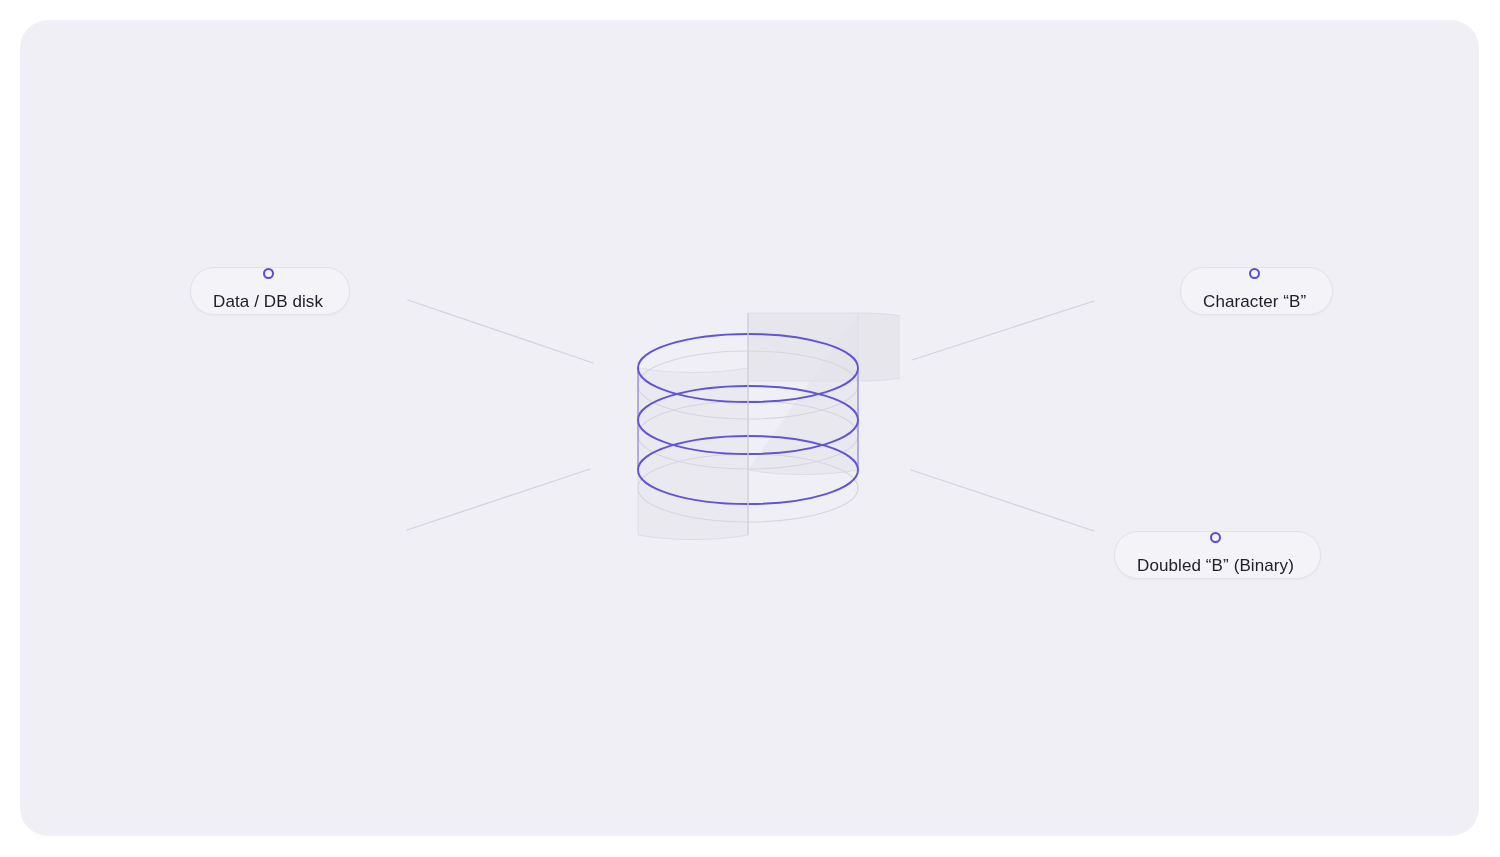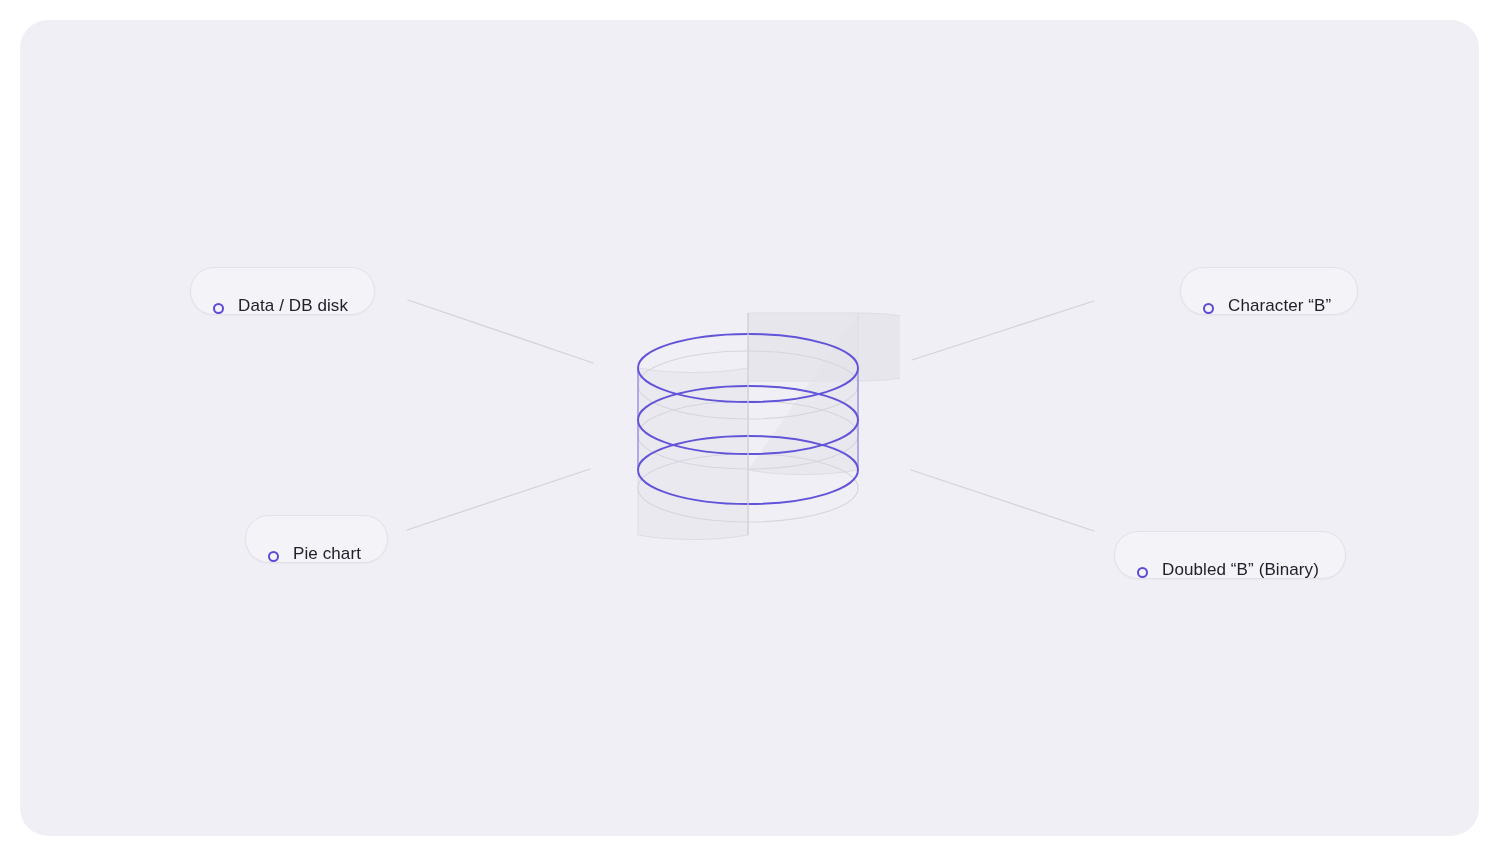--- a/index.html
+++ b/index.html
@@ -47,30 +47,31 @@
     left: 600px;
     top: 280px;
     width: 300px;
     height: 290px;
   }
 
   
   .chip {
     position: absolute;
     display: inline-flex;
-    align-items: flex-end;
+    align-items: center;
     gap: 14px;
     height: 48px;
     padding: 0 26px 0 22px;
     background: #f4f3f8;
     border: 1px solid #e3e1ea;
     border-radius: 26px;
     box-sizing: border-box;
     white-space: nowrap;
     box-shadow: 0 1px 2px rgba(40, 35, 70, 0.035);
+    flex-direction: column;
   }
   .chip-label {
     font-size: 17px;
     line-height: 1;
     color: #22212b;
     letter-spacing: 0.1px;
   }
   .bullet {
     flex: 0 0 auto;
     width: 11px;
@@ -130,24 +131,20 @@
     </g>
 
     <line x1="148" y1="33" x2="148" y2="255" stroke="#d2d0db" stroke-width="1.2"></line>
   </svg>
 
   <div class="chip chip-tl">
     <span class="bullet"></span>
     <span class="chip-label">Data / DB disk</span>
   </div>
 
-  <div class="chip chip-bl">
-    <span class="bullet"></span>
-    <span class="chip-label">Pie chart</span>
-  </div>
 
   <div class="chip chip-tr">
     <span class="bullet"></span>
     <span class="chip-label">Character “B”</span>
   </div>
 
   <div class="chip chip-br">
     <span class="bullet"></span>
     <span class="chip-label">Doubled “B” (Binary)</span>
   </div>

